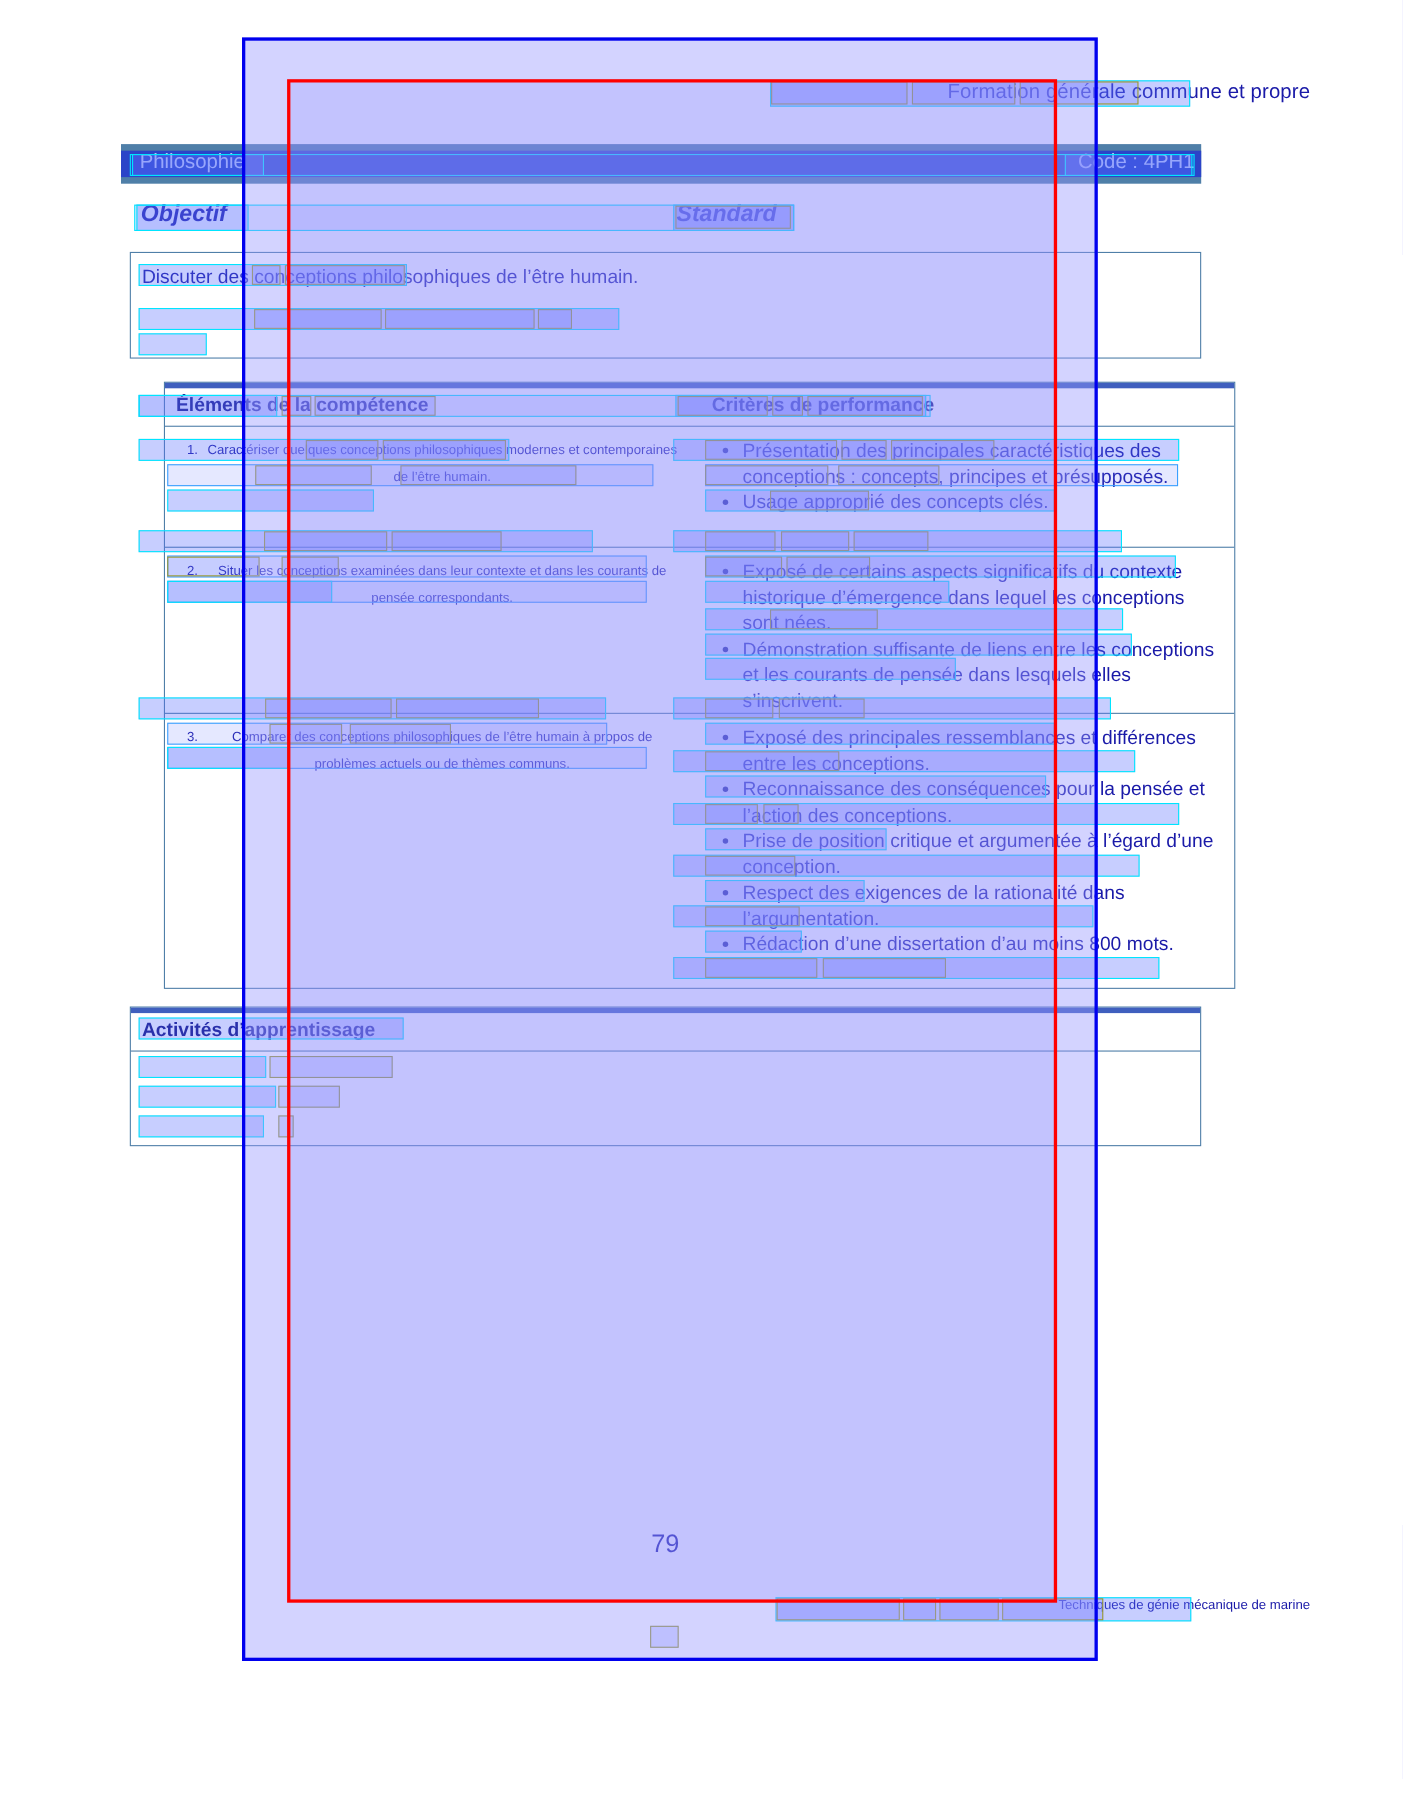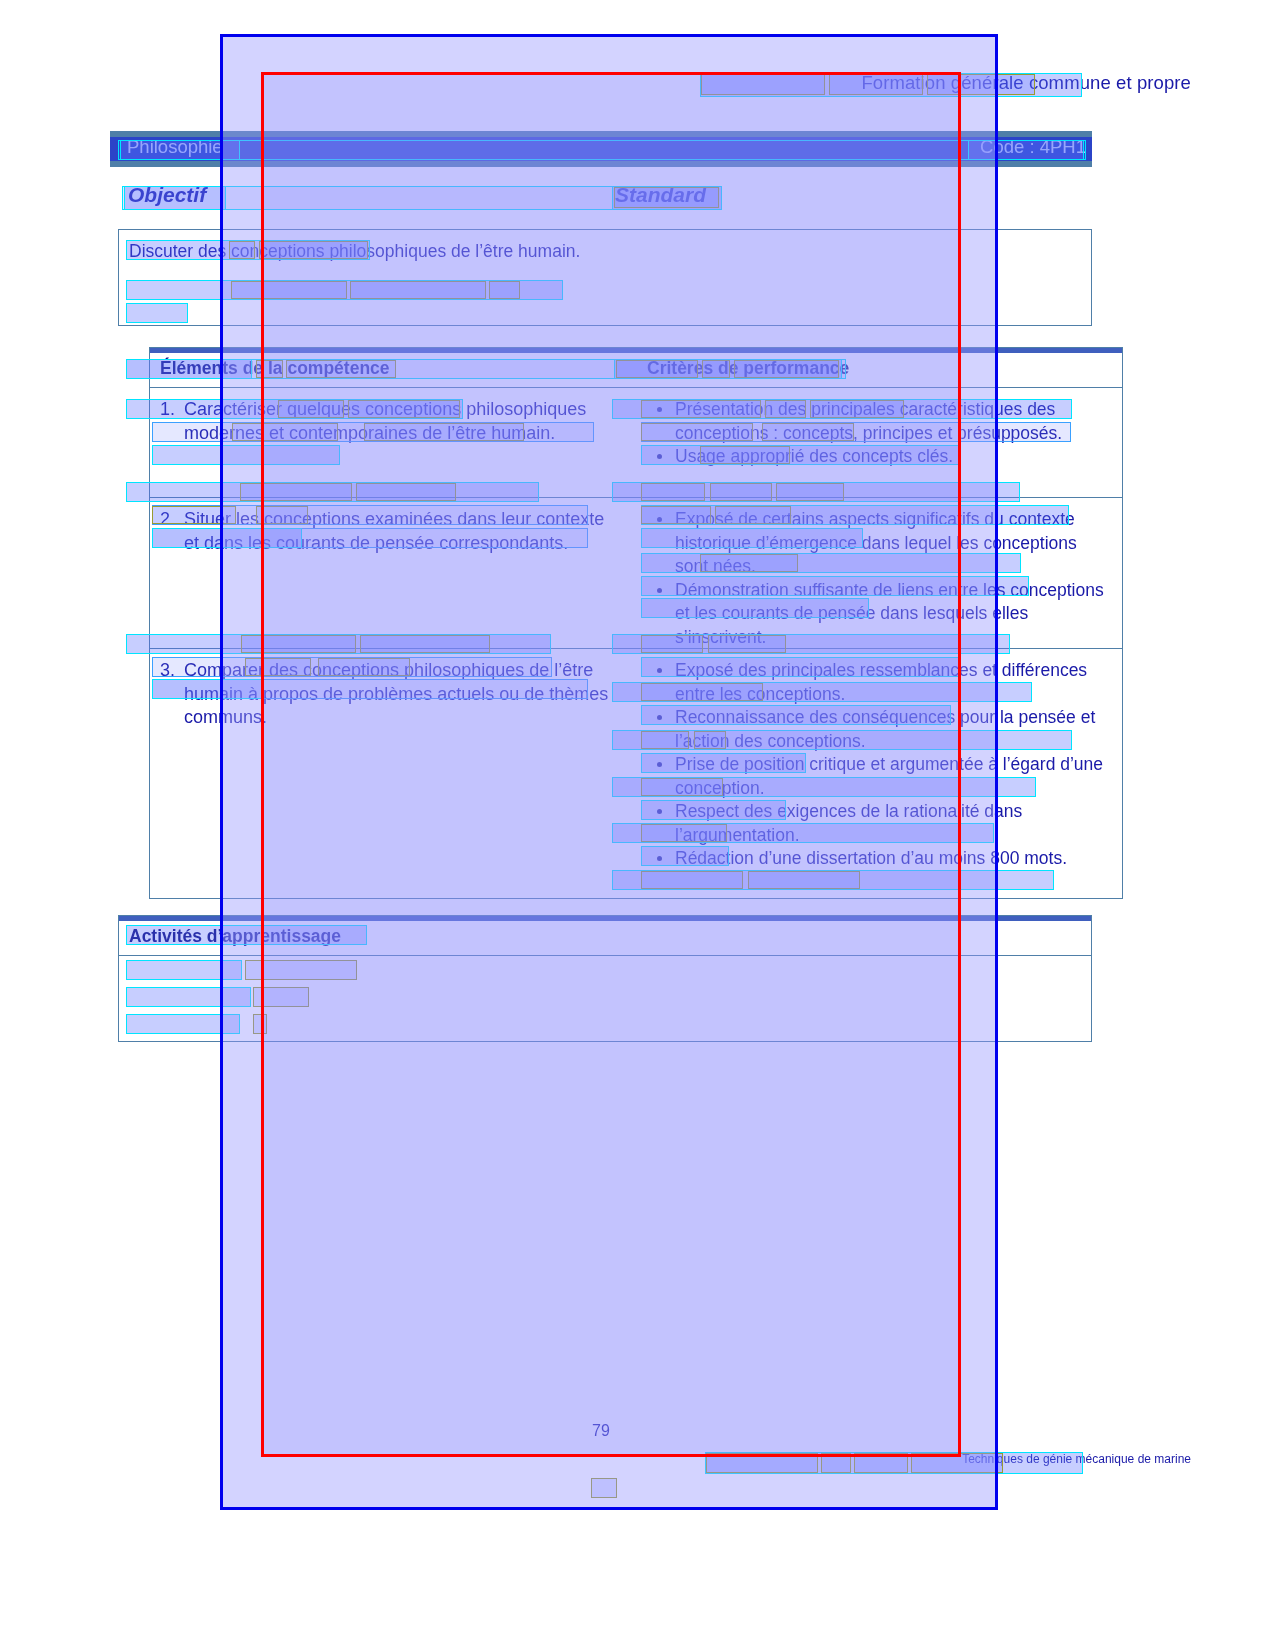--- a/index.html
+++ b/index.html
@@ -74,21 +74,21 @@
   #tbl-enonce .h-txt{position:absolute;left:10px;top:10px;font-size:17.5px;font-weight:bold;color:#101080;}
   #tbl-enonce .body{padding:10px 0 0 10px;font-size:17.5px;line-height:23px;}
 
   
   #tbl-elem{left:118px;top:347px;width:974px;height:552px;margin-left:31px;}
   #tbl-elem .hrow{height:40px;}
   #tbl-elem .h1{position:absolute;left:10px;top:10px;font-size:17.5px;font-weight:bold;color:#101080;}
   #tbl-elem .h2{position:absolute;left:497px;top:10px;font-size:17.5px;font-weight:bold;color:#101080;}
   .erow{position:relative;box-sizing:border-box;border-bottom:1.5px solid #4f7fa8;}
   .erow:last-child{border-bottom:none;}
-  .erow .left{position:absolute;left:10px;top:10px;width:460px;font-size:18px;line-height:23.5px;}
+  .erow .left{position:absolute;left:10px;top:10px;width:460px;font-size:12px;line-height:23.5px;text-align:center;}
   .erow .right{position:absolute;left:497px;top:10px;width:465px;font-size:17.5px;line-height:23.5px;}
   .enum{display:inline-block;width:24px;vertical-align:top;}
   .etxt{display:inline-block;width:430px;vertical-align:top;}
   ul.crit{margin:0;padding:0;list-style:none;}
   ul.crit li{position:relative;padding-left:28px;margin:0 0 0 0;}
   ul.crit li .bul{
     position:absolute;left:10px;top:9px;width:5px;height:5px;
     background:#101080;border-radius:50%;
   }
 
@@ -96,21 +96,21 @@
   #tbl-act{left:118px;top:915px;width:974px;height:127px;}
   #tbl-act .hrow{height:40px;}
   #tbl-act .h-txt{position:absolute;left:10px;top:10px;font-size:17.5px;font-weight:bold;color:#101080;}
   #tbl-act .body{position:relative;padding:8px 0 0 10px;font-size:17.5px;line-height:26.5px;}
   #tbl-act .k{display:inline-block;width:130px;}
 
   .ftr{
     position:absolute;right:84px;top:1452px;font-size:12px;white-space:nowrap;
   }
   .pgno{
-    position:absolute;left:592px;top:1422px;font-size:16px;
+    position:absolute;left:592px;top:1390px;font-size:23px;
   }
 
   
   .wb{position:absolute;z-index:40;pointer-events:none;box-sizing:border-box;}
   .cyanbox{border:1.5px solid #00e5ff;background:rgba(90,110,255,.34);}
   .olivebox{border:1.2px solid #9a9a30;background:rgba(90,110,255,.22);}
   .linebox{border:1.5px solid #3aa0ff;background:rgba(110,130,255,.18);}
 </style>
 </head>
 <body>

